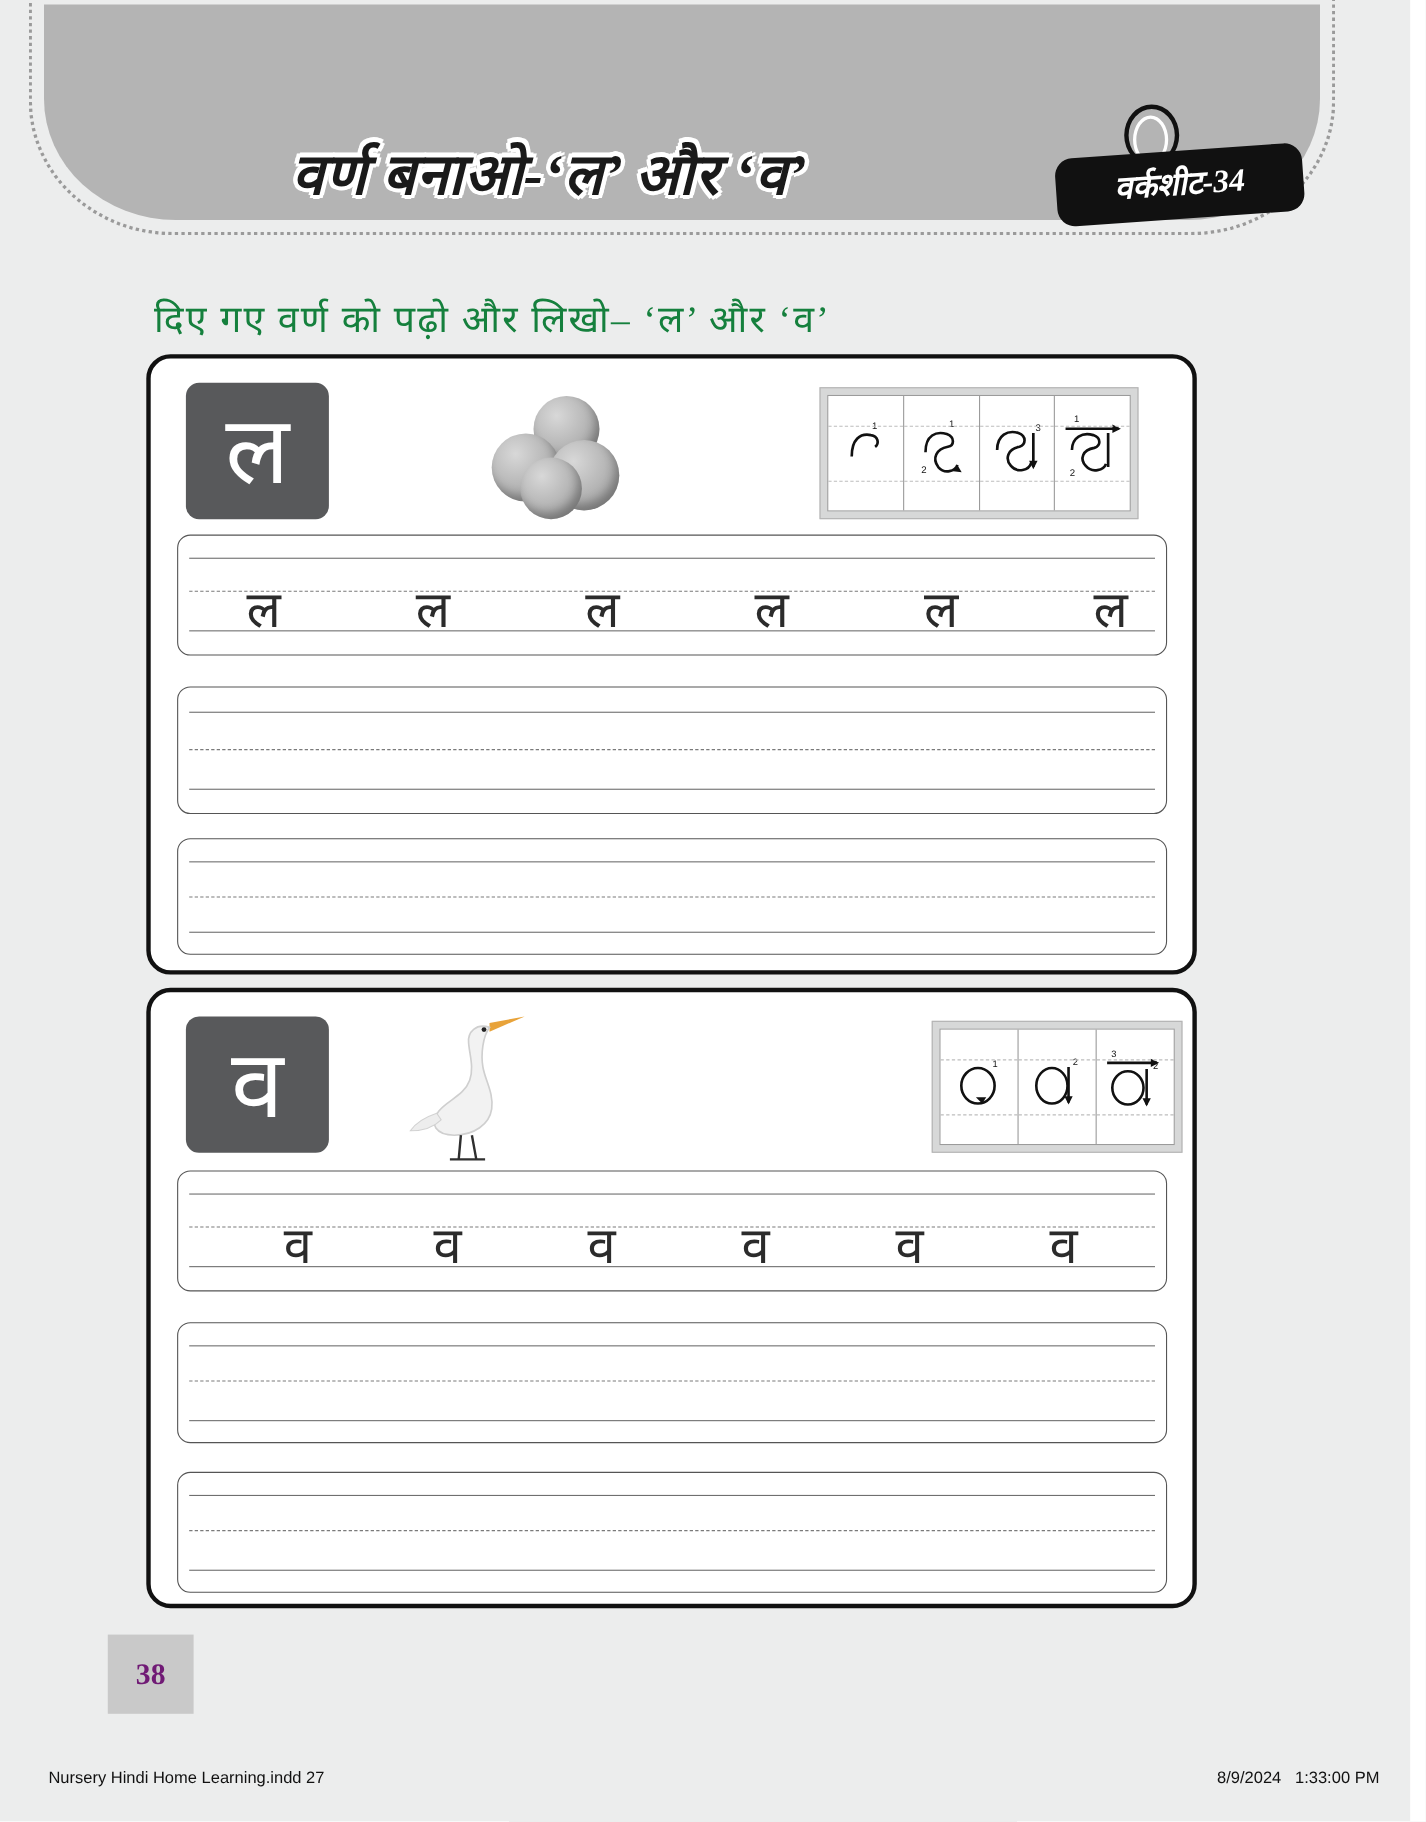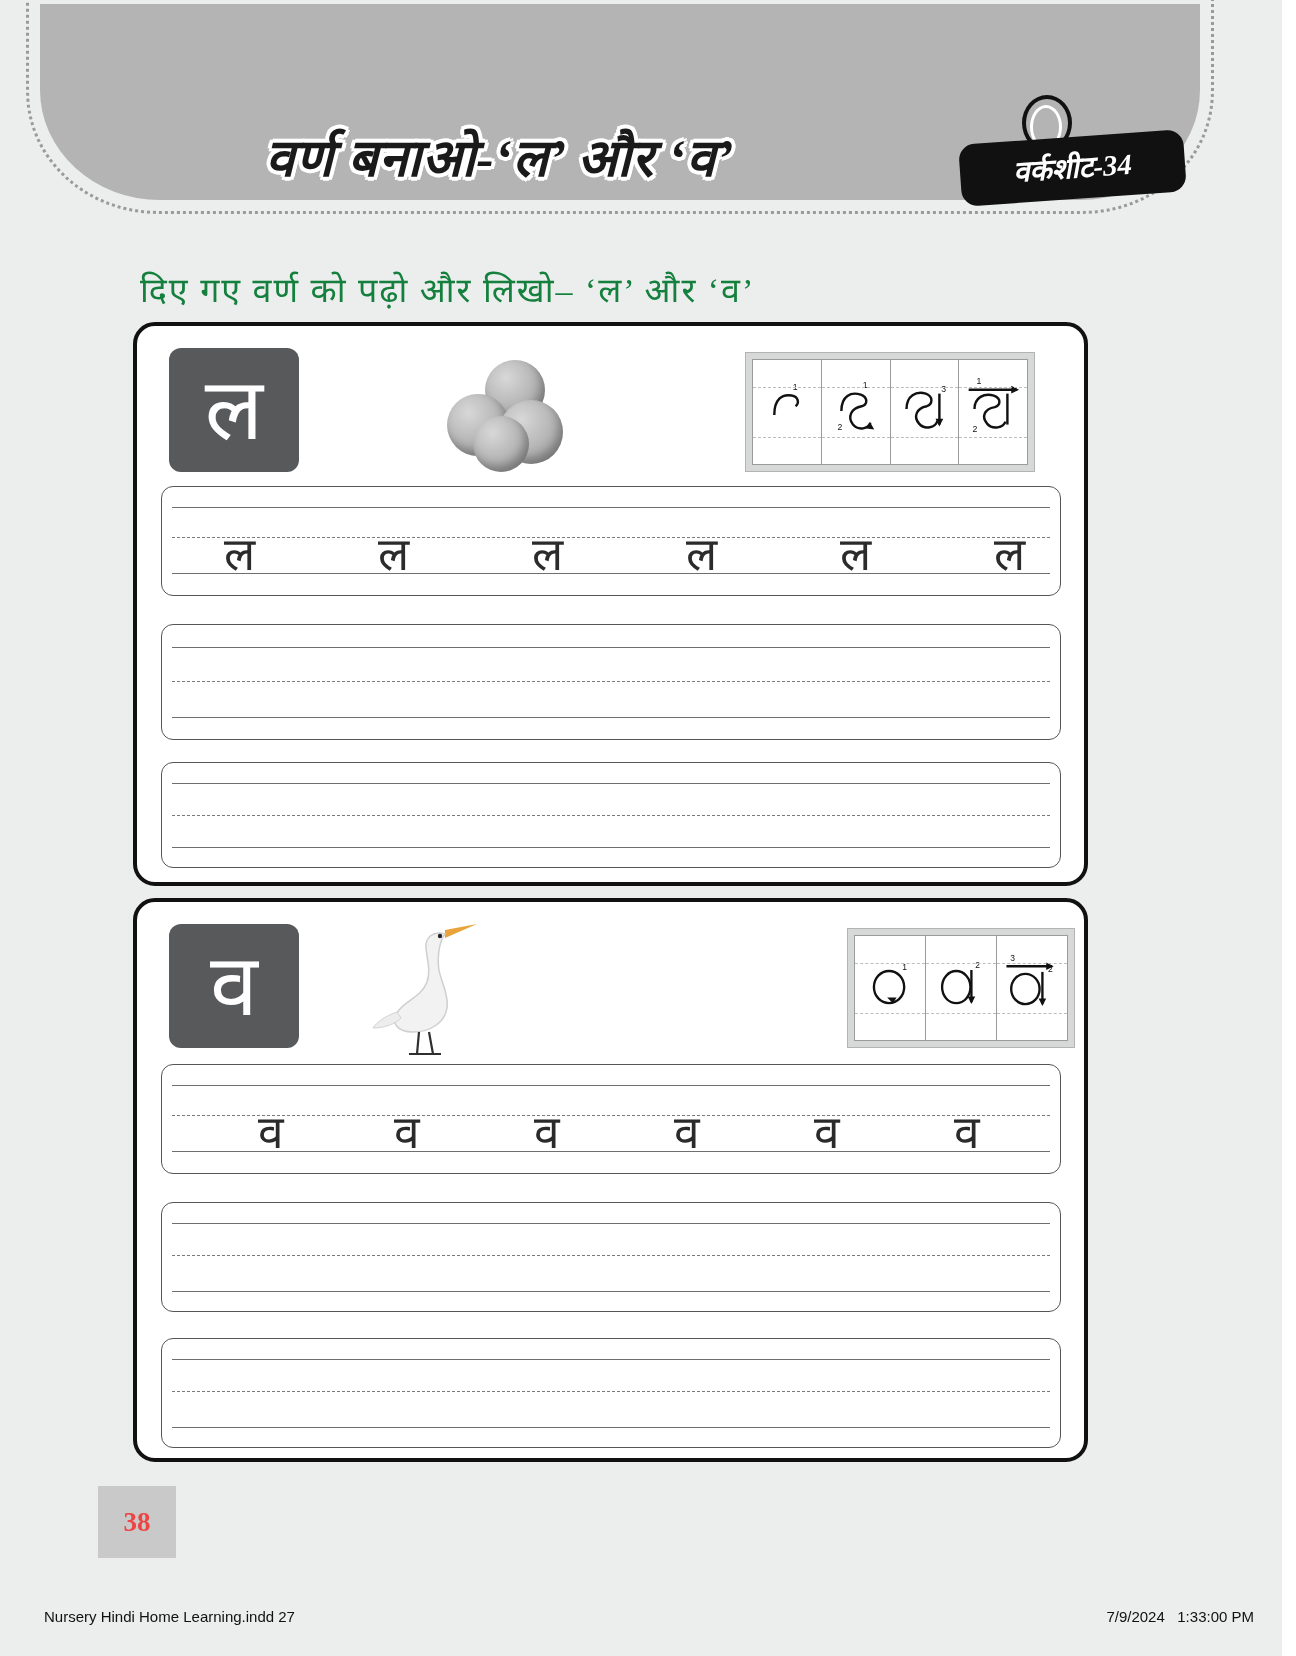--- a/index.html
+++ b/index.html
@@ -259,21 +259,21 @@
     position: absolute;
     left: 98px;
     top: 1486px;
     width: 78px;
     height: 72px;
     line-height: 72px;
     text-align: center;
     font-family: "Liberation Serif", serif;
     font-weight: bold;
     font-size: 27px;
-    color: #ef4444;
+    color: #701a75;
   }
   .footer-left {
     position: absolute;
     left: 44px;
     top: 1608px;
     font-size: 15px;
     color: #111;
     white-space: nowrap;
   }
   .footer-right {
@@ -453,14 +453,14 @@
     <div class="rule solid" style="top:20px;"></div>
     <div class="rule" style="top:52px;"></div>
     <div class="rule solid" style="top:88px;"></div>
   </div>
 </div>
 
 <div class="page-num-box"></div>
 <div class="page-num">38</div>
 <div class="footer-left">Nursery Hindi Home Learning.indd   27</div>
 <div class="footer-right">
-  <span>7/9/2024</span>&nbsp;&nbsp;&nbsp;<span>1:33:00 PM</span>
+  <span>8/9/2024</span>&nbsp;&nbsp;&nbsp;<span>1:33:00 PM</span>
 </div>
 
 </body></html>

